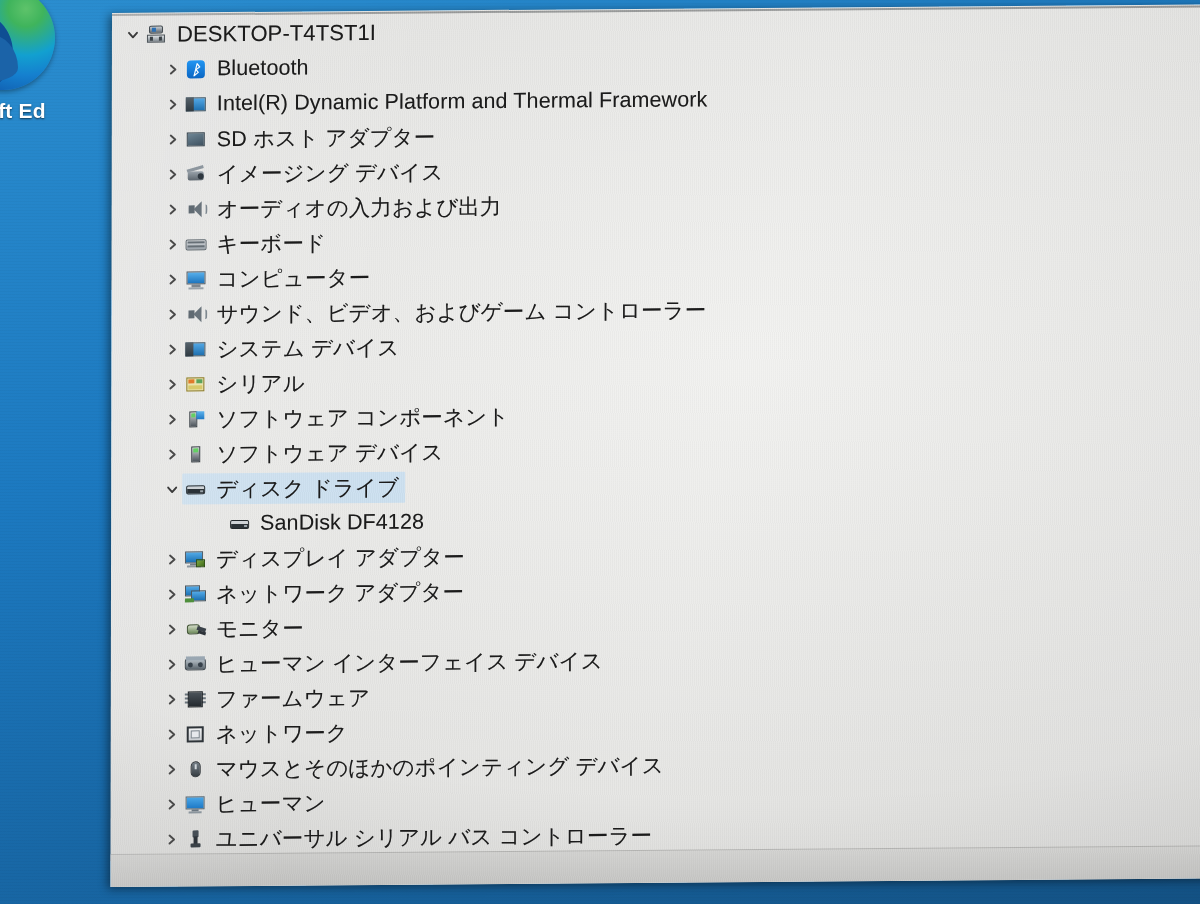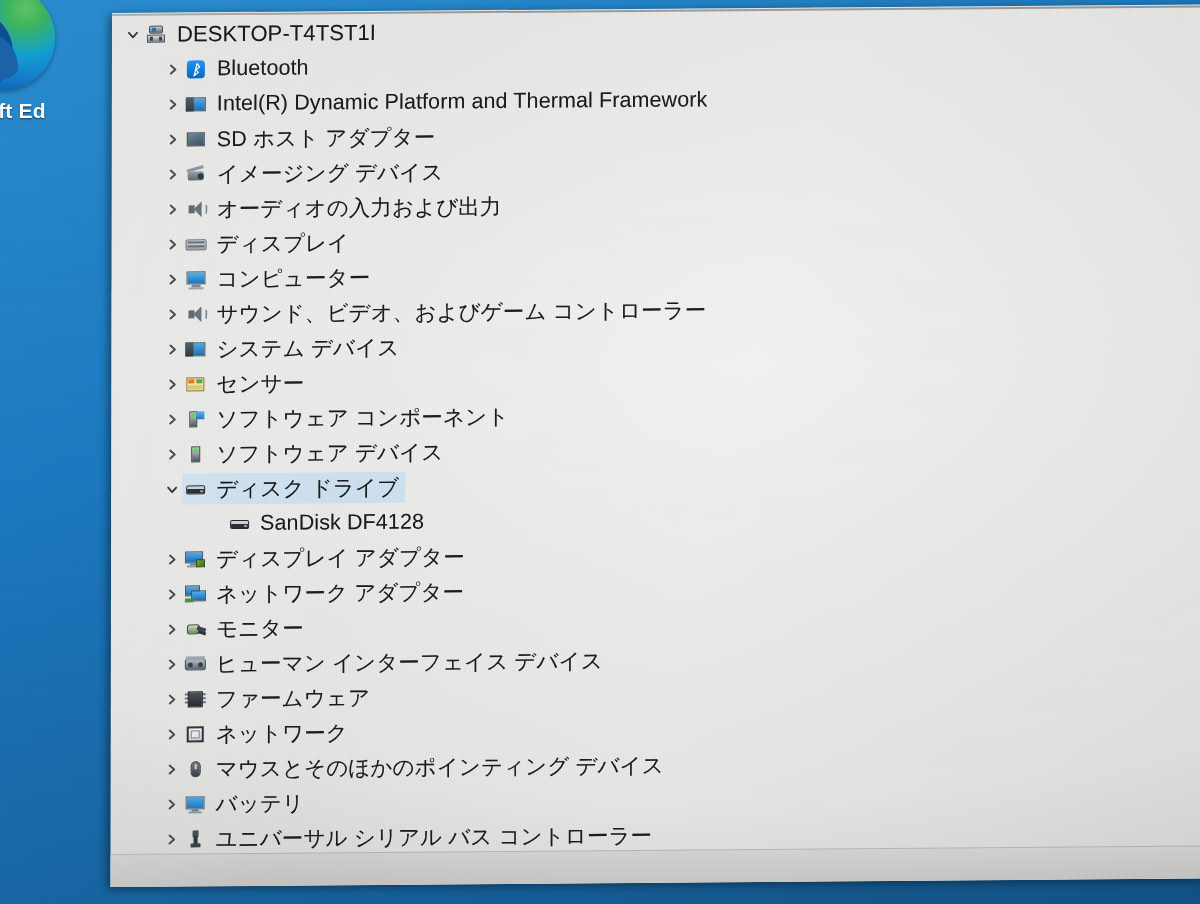--- a/index.html
+++ b/index.html
@@ -381,21 +381,21 @@
             <span class="twisty">
               <svg width="14" height="14" viewBox="0 0 14 14">
                 <path d="M5 3 L9.5 7 L5 11" fill="none" stroke="#4a4a4a" stroke-width="1.9" stroke-linecap="round" stroke-linejoin="round"></path>
               </svg>
             </span>
             <span class="ic icn-kb">
               <i class="b"></i>
               <i class="k"></i>
               <i class="k2"></i>
             </span>
-            <span class="label">ディスプレイ</span>
+            <span class="label">キーボード</span>
           </li>
           <li class="row lvl1">
             <span class="hl"></span>
             <span class="twisty">
               <svg width="14" height="14" viewBox="0 0 14 14">
                 <path d="M5 3 L9.5 7 L5 11" fill="none" stroke="#4a4a4a" stroke-width="1.9" stroke-linecap="round" stroke-linejoin="round"></path>
               </svg>
             </span>
             <span class="ic icn-computer">
               <i class="scr"></i>
@@ -437,21 +437,21 @@
               <svg width="14" height="14" viewBox="0 0 14 14">
                 <path d="M5 3 L9.5 7 L5 11" fill="none" stroke="#4a4a4a" stroke-width="1.9" stroke-linecap="round" stroke-linejoin="round"></path>
               </svg>
             </span>
             <span class="ic icn-sensor">
               <i class="d"></i>
               <i class="a"></i>
               <i class="b2"></i>
               <i class="c2"></i>
             </span>
-            <span class="label">センサー</span>
+            <span class="label">シリアル</span>
           </li>
           <li class="row lvl1">
             <span class="hl"></span>
             <span class="twisty">
               <svg width="14" height="14" viewBox="0 0 14 14">
                 <path d="M5 3 L9.5 7 L5 11" fill="none" stroke="#4a4a4a" stroke-width="1.9" stroke-linecap="round" stroke-linejoin="round"></path>
               </svg>
             </span>
             <span class="ic icn-swc">
               <i class="d"></i>
@@ -598,21 +598,21 @@
             <span class="twisty">
               <svg width="14" height="14" viewBox="0 0 14 14">
                 <path d="M5 3 L9.5 7 L5 11" fill="none" stroke="#4a4a4a" stroke-width="1.9" stroke-linecap="round" stroke-linejoin="round"></path>
               </svg>
             </span>
             <span class="ic icn-monitor">
               <i class="scr"></i>
               <i class="std"></i>
               <i class="base"></i>
             </span>
-            <span class="label">バッテリ</span>
+            <span class="label">ヒューマン</span>
           </li>
           <li class="row lvl1">
             <span class="hl"></span>
             <span class="twisty">
               <svg width="14" height="14" viewBox="0 0 14 14">
                 <path d="M5 3 L9.5 7 L5 11" fill="none" stroke="#4a4a4a" stroke-width="1.9" stroke-linecap="round" stroke-linejoin="round"></path>
               </svg>
             </span>
             <span class="ic icn-usb">
               <i class="p"></i>

